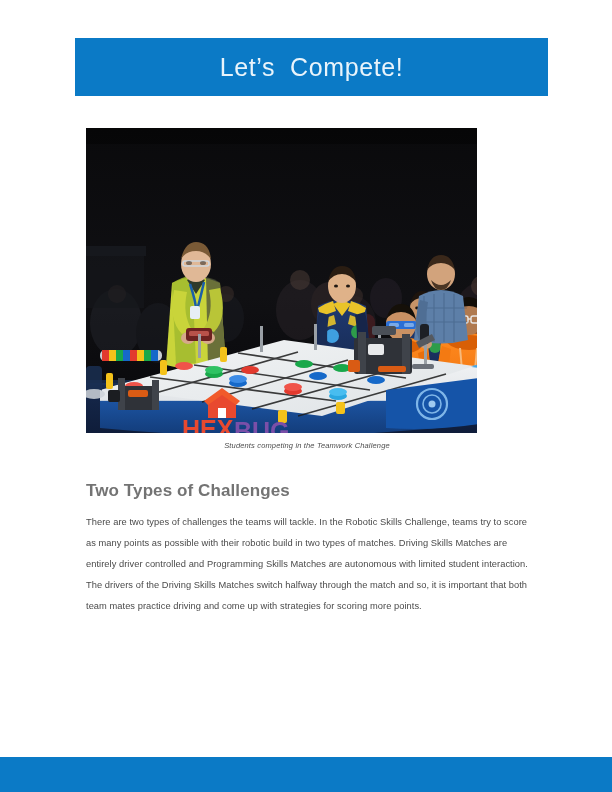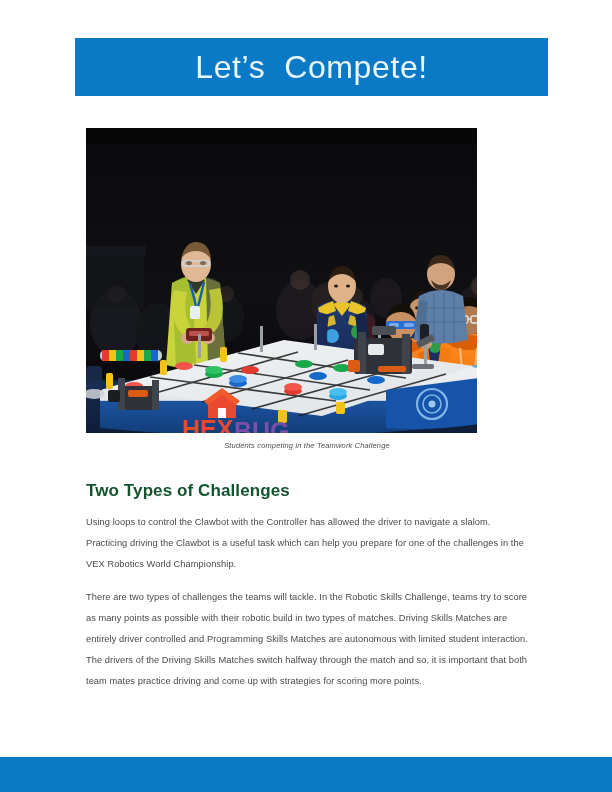--- a/index.html
+++ b/index.html
@@ -29,21 +29,21 @@
     top: 38px;
     width: 473px;
     height: 58px;
     background: #0b7ac6;
     display: flex;
     align-items: center;
     justify-content: center;
   }
   .title-text {
     color: #e9f4fb;
-    font-size: 32px;
+    font-size: 25px;
     font-weight: 400;
     letter-spacing: 0.6px;
     line-height: 1;
     white-space: pre;
   }
 
   
   .photo-frame {
     position: absolute;
     left: 86px;
@@ -68,21 +68,21 @@
     letter-spacing: 0.15px;
   }
 
   
   .section-heading {
     position: absolute;
     left: 86px;
     top: 481px;
     font-size: 17px;
     font-weight: bold;
-    color: #14532d;
+    color: #737373;
     letter-spacing: 0.1px;
   }
 
   
   .body-copy {
     position: absolute;
     left: 86px;
     top: 512px;
     width: 444px;
     font-size: 9.3px;
@@ -422,19 +422,18 @@
       <rect x="0" y="0" width="442" height="305" fill="none"></rect>
       <rect x="0" y="0" width="442" height="16" fill="#000" opacity="0.35"></rect>
     </svg>
   </div>
 
   <div class="caption">Students competing in the Teamwork Challenge</div>
 
   <div class="section-heading">Two Types of Challenges</div>
 
   <div class="body-copy">
-    <p>Using loops to control the Clawbot with the Controller has allowed the driver to navigate a slalom. Practicing driving the Clawbot is a useful task which can help you prepare for one of the challenges in the VEX Robotics World Championship.</p>
     <p>There are two types of challenges the teams will tackle. In the Robotic Skills Challenge, teams try to score as many points as possible with their robotic build in two types of matches. Driving Skills Matches are entirely driver controlled and Programming Skills Matches are autonomous with limited student interaction. The drivers of the Driving Skills Matches switch halfway through the match and so, it is important that both team mates practice driving and come up with strategies for scoring more points.</p>
   </div>
 
   <div class="footer-bar"></div>
 
 </div>
 
 </body></html>

